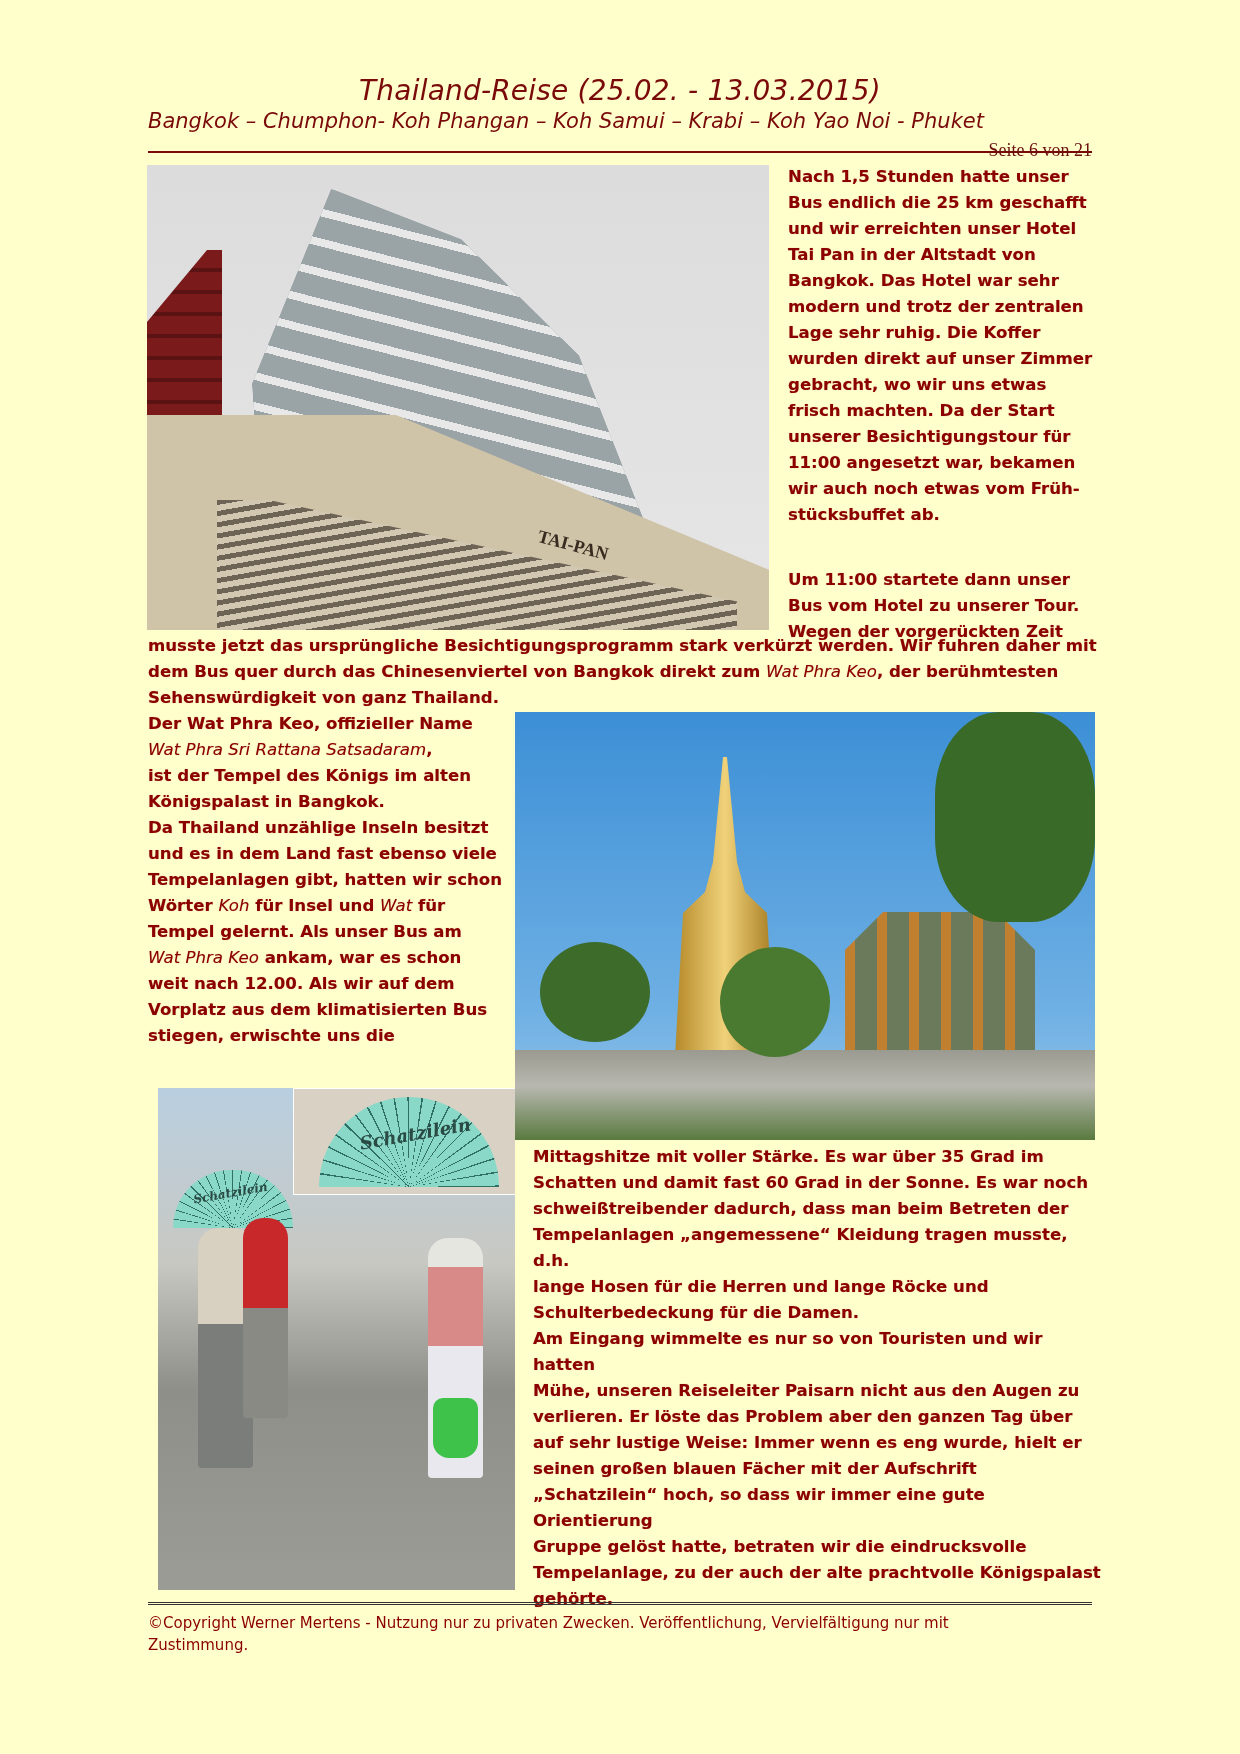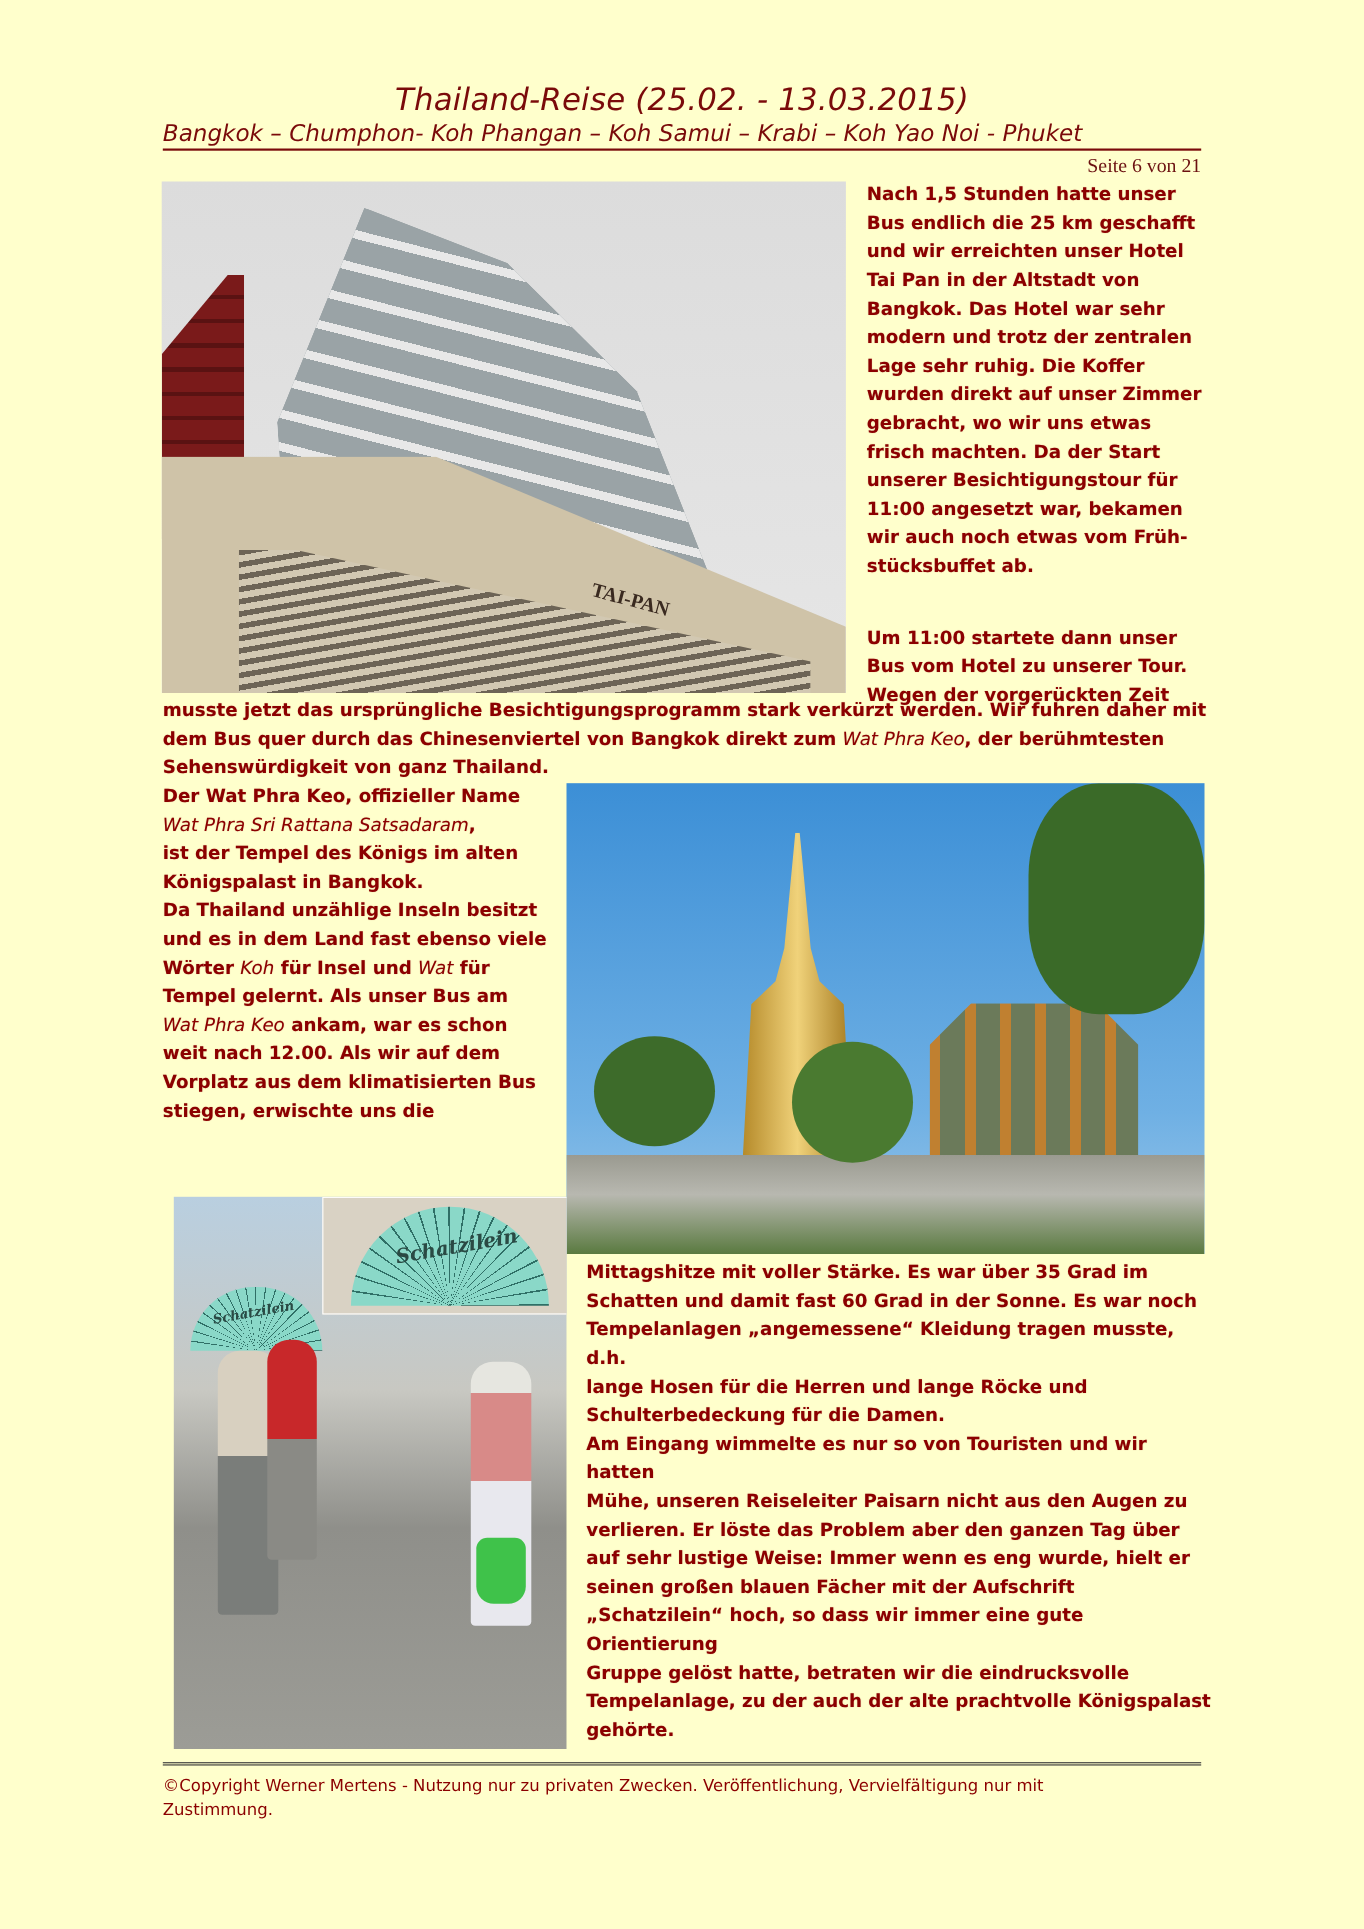--- a/index.html
+++ b/index.html
@@ -11,21 +11,21 @@
     color: #8b0000;
   }
   .abs { position: absolute; }
   .title {
     left: 0; width: 1240px; top: 74px; text-align: center;
     font-size: 28px; font-style: italic; color: #7a0a0a; letter-spacing: 0.2px;
   }
   .route {
     left: 148px; width: 944px; top: 109px;
     font-size: 21px; font-style: italic; color: #7a0a0a;
-    border-bottom: 2px solid #7a0a0a; padding-bottom: 2px; white-space: nowrap;
+    border-bottom: 2px solid #7a0a0a; padding-bottom: 18px; white-space: nowrap;
   }
   .pageno {
     right: 148px; top: 140px;
     font-family: "Liberation Serif", serif; font-size: 18px; color: #6b1010;
   }
   .txt {
     font-size: 16.6px; line-height: 26px; font-weight: bold; color: #8b0000;
     text-shadow: 0 0 1px rgba(139,0,0,0.35);
   }
   .txt p { margin: 0; }
@@ -158,20 +158,21 @@
   <p>Sehenswürdigkeit von ganz Thailand.</p>
 </div>
 
 <div class="abs txt" style="left:148px; top:711px; width:370px;">
   <p>Der Wat Phra Keo, offizieller Name</p>
   <p><i>Wat Phra Sri Rattana Satsadaram</i><span>,</span></p>
   <p>ist der Tempel des Königs im alten</p>
   <p>Königspalast in Bangkok.</p>
   <p>Da Thailand unzählige Inseln besitzt</p>
   <p>und es in dem Land fast ebenso viele</p>
+  <p>Tempelanlagen gibt, hatten wir schon</p>
   <p><span>Wörter </span><i>Koh</i><span> für Insel und </span><i>Wat</i><span> für</span></p>
   <p>Tempel gelernt. Als unser Bus am</p>
   <p><i>Wat Phra Keo</i><span> ankam, war es schon</span></p>
   <p>weit nach 12.00. Als wir auf dem</p>
   <p>Vorplatz aus dem klimatisierten Bus</p>
   <p>stiegen, erwischte uns die</p>
 </div>
 
 <div class="abs photo temple" title="Wat Phra Keo – goldener Chedi">
   <div class="stupa"></div>
@@ -193,20 +194,21 @@
   </div>
   <div class="person p1"></div>
   <div class="person p2"></div>
   <div class="person p3"></div>
   <div class="bag"></div>
 </div>
 
 <div class="abs txt" style="left:533px; top:1144px; width:570px;">
   <p>Mittagshitze mit voller Stärke. Es war über 35 Grad im</p>
   <p>Schatten und damit fast 60 Grad in der Sonne. Es war noch</p>
+  <p>schweißtreibender dadurch, dass man beim Betreten der</p>
   <p>Tempelanlagen „angemessene“ Kleidung tragen musste, d.h.</p>
   <p>lange Hosen für die Herren und lange Röcke und</p>
   <p>Schulterbedeckung für die Damen.</p>
   <p>Am Eingang wimmelte es nur so von Touristen und wir hatten</p>
   <p>Mühe, unseren Reiseleiter Paisarn nicht aus den Augen zu</p>
   <p>verlieren. Er löste das Problem aber den ganzen Tag über</p>
   <p>auf sehr lustige Weise: Immer wenn es eng wurde, hielt er</p>
   <p>seinen großen blauen Fächer mit der Aufschrift</p>
   <p>„Schatzilein“ hoch, so dass wir immer eine gute Orientierung</p>
   <p>Gruppe gelöst hatte, betraten wir die eindrucksvolle</p>

